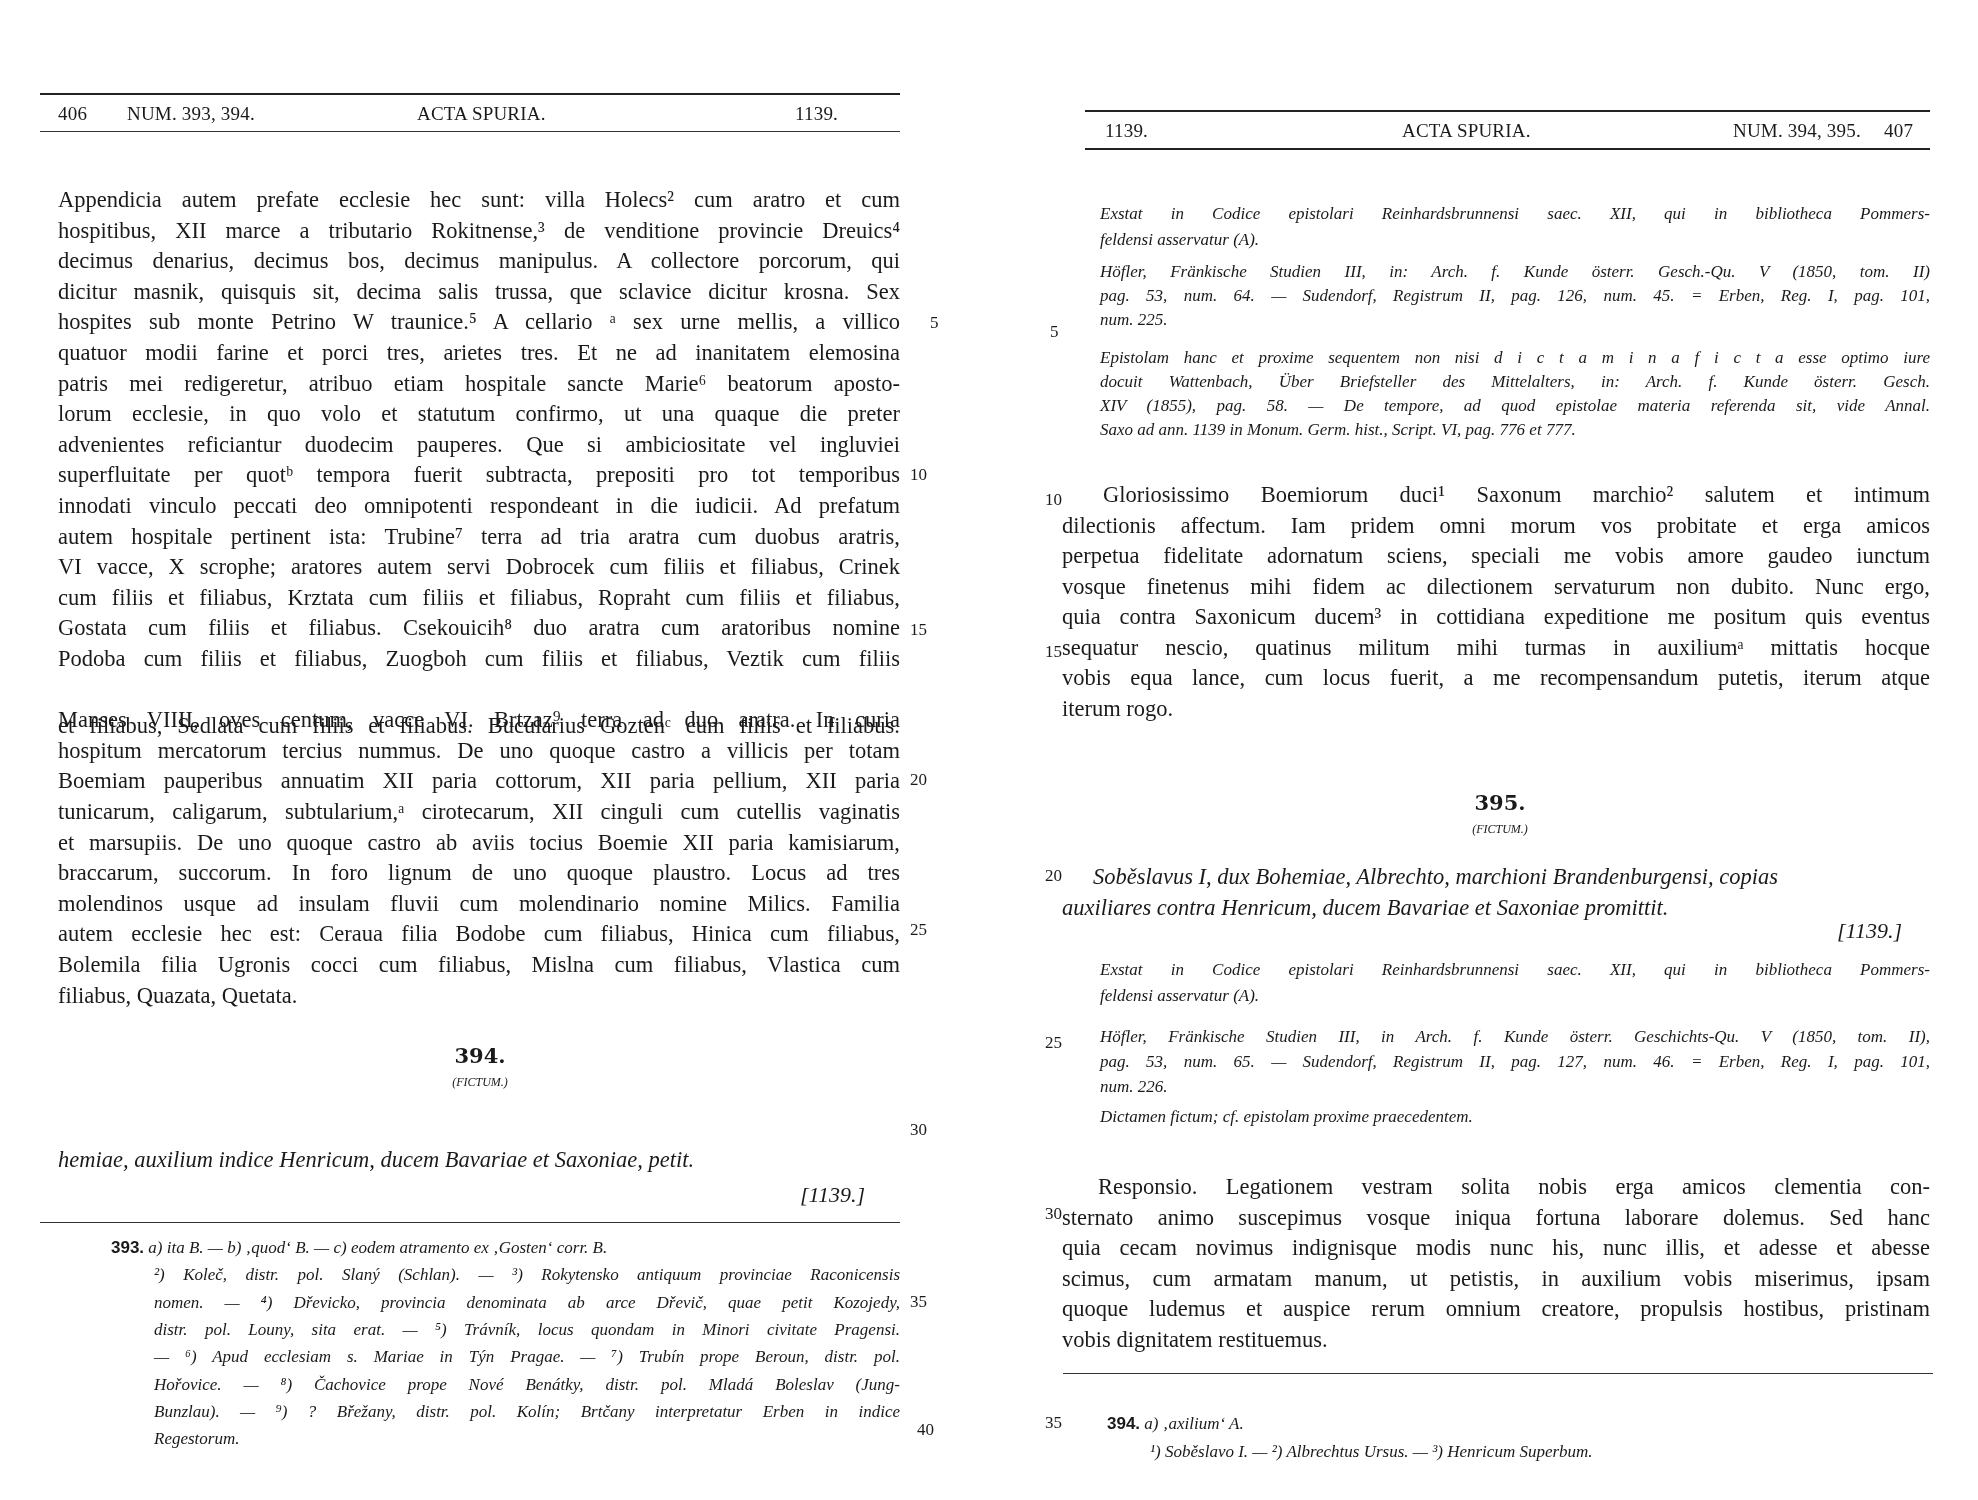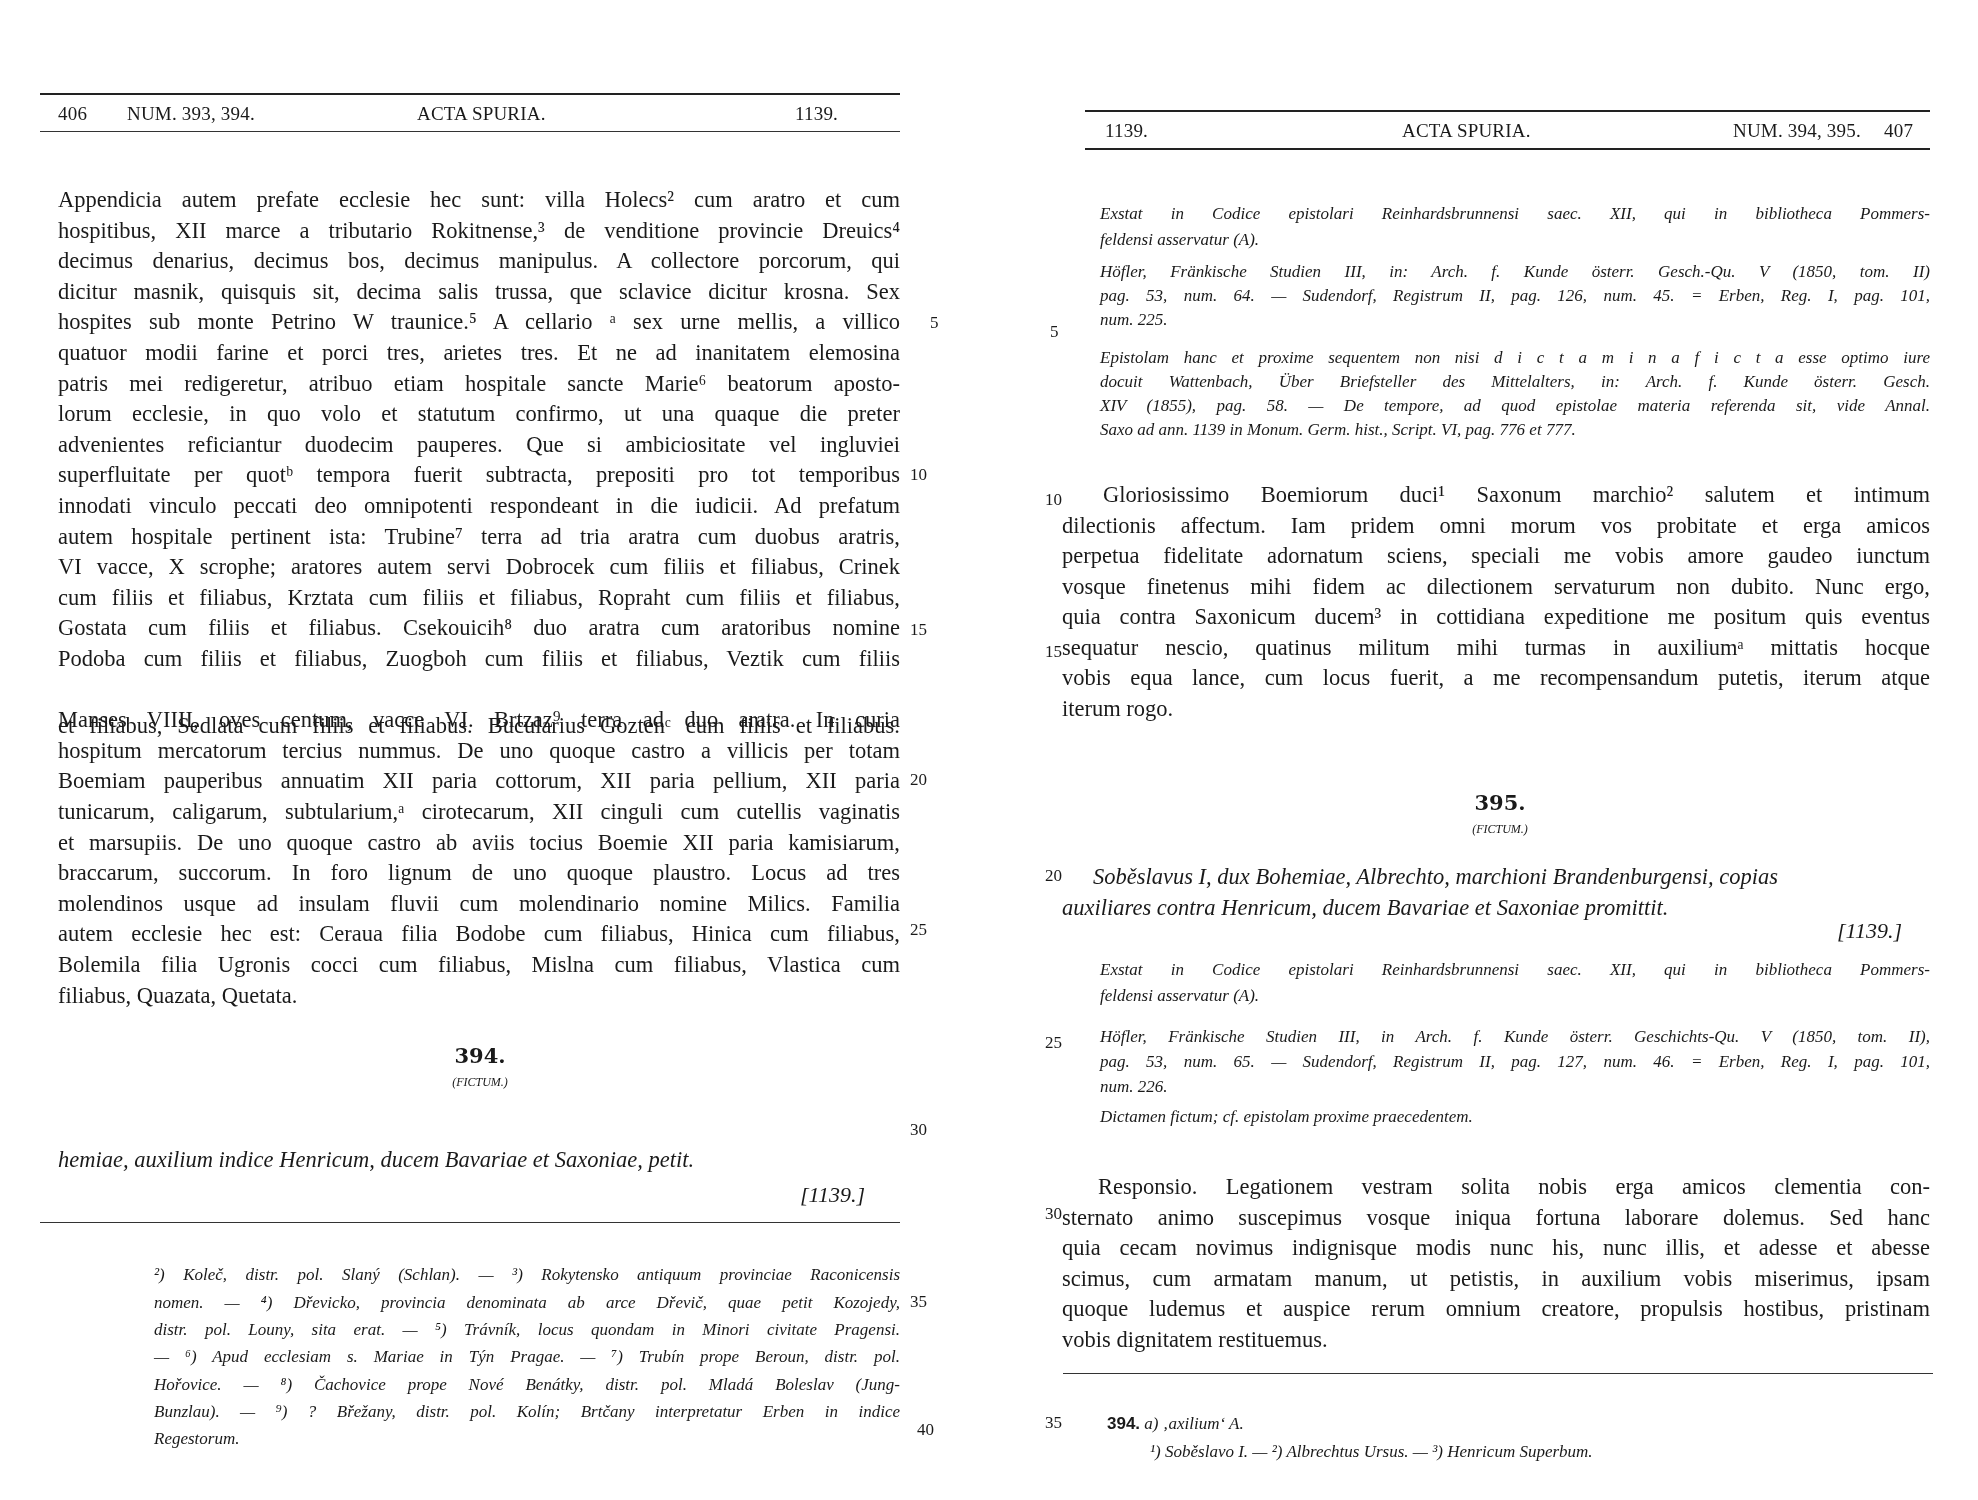--- a/index.html
+++ b/index.html
@@ -74,20 +74,24 @@
   <span class="lnum" style="left:910px; top:1292px;">35</span>
   <span class="lnum" style="left:910px; top:1420px;margin-left:7px;">40</span>
 
   <div class="docnum" style="left:40px; width:880px; top:1043px;">394.</div>
   <div class="fictum" style="left:40px; width:880px; top:1075px;">(FICTUM.)</div>
   <div class="line it" style="left:58px; top:1145px;">hemiae, auxilium indice Henricum, ducem Bavariae et Saxoniae, petit.</div>
   <div class="date" style="left:800px; top:1182px;">[1139.]</div>
 
   <div class="rule thin" style="left:40px; top:1222px; width:860px;"></div>
 
+  <div class="line foot" style="left:111px; top:1236px;">
+    <span class="fnlabel">393.</span>
+    <span>a) ita B. — b) ‚quod‘ B. — c) eodem atramento ex ‚Gosten‘ corr. B.</span>
+  </div>
   <div id="left-foot">
       <div class="line foot just" style="left: 154px; top: 1263.3px; width: 746px;">²) Koleč, distr. pol. Slaný (Schlan). — ³) Rokytensko antiquum provinciae Raconicensis</div>
       <div class="line foot just" style="left: 154px; top: 1290.6px; width: 746px;">nomen. — ⁴) Dřevicko, provincia denominata ab arce Dřevič, quae petit Kozojedy,</div>
       <div class="line foot just" style="left: 154px; top: 1317.9px; width: 746px;">distr. pol. Louny, sita erat. — ⁵) Trávník, locus quondam in Minori civitate Pragensi.</div>
       <div class="line foot just" style="left: 154px; top: 1345.2px; width: 746px;">— ⁶) Apud ecclesiam s. Mariae in Týn Pragae. — ⁷) Trubín prope Beroun, distr. pol.</div>
       <div class="line foot just" style="left: 154px; top: 1372.5px; width: 746px;">Hořovice. — ⁸) Čachovice prope Nové Benátky, distr. pol. Mladá Boleslav (Jung-</div>
       <div class="line foot just" style="left: 154px; top: 1399.8px; width: 746px;">Bunzlau). — ⁹) ? Břežany, distr. pol. Kolín; Brtčany interpretatur Erben in indice</div>
       <div class="line foot" style="left: 154px; top: 1427.1px;">Regestorum.</div>
     </div>
 </div>

